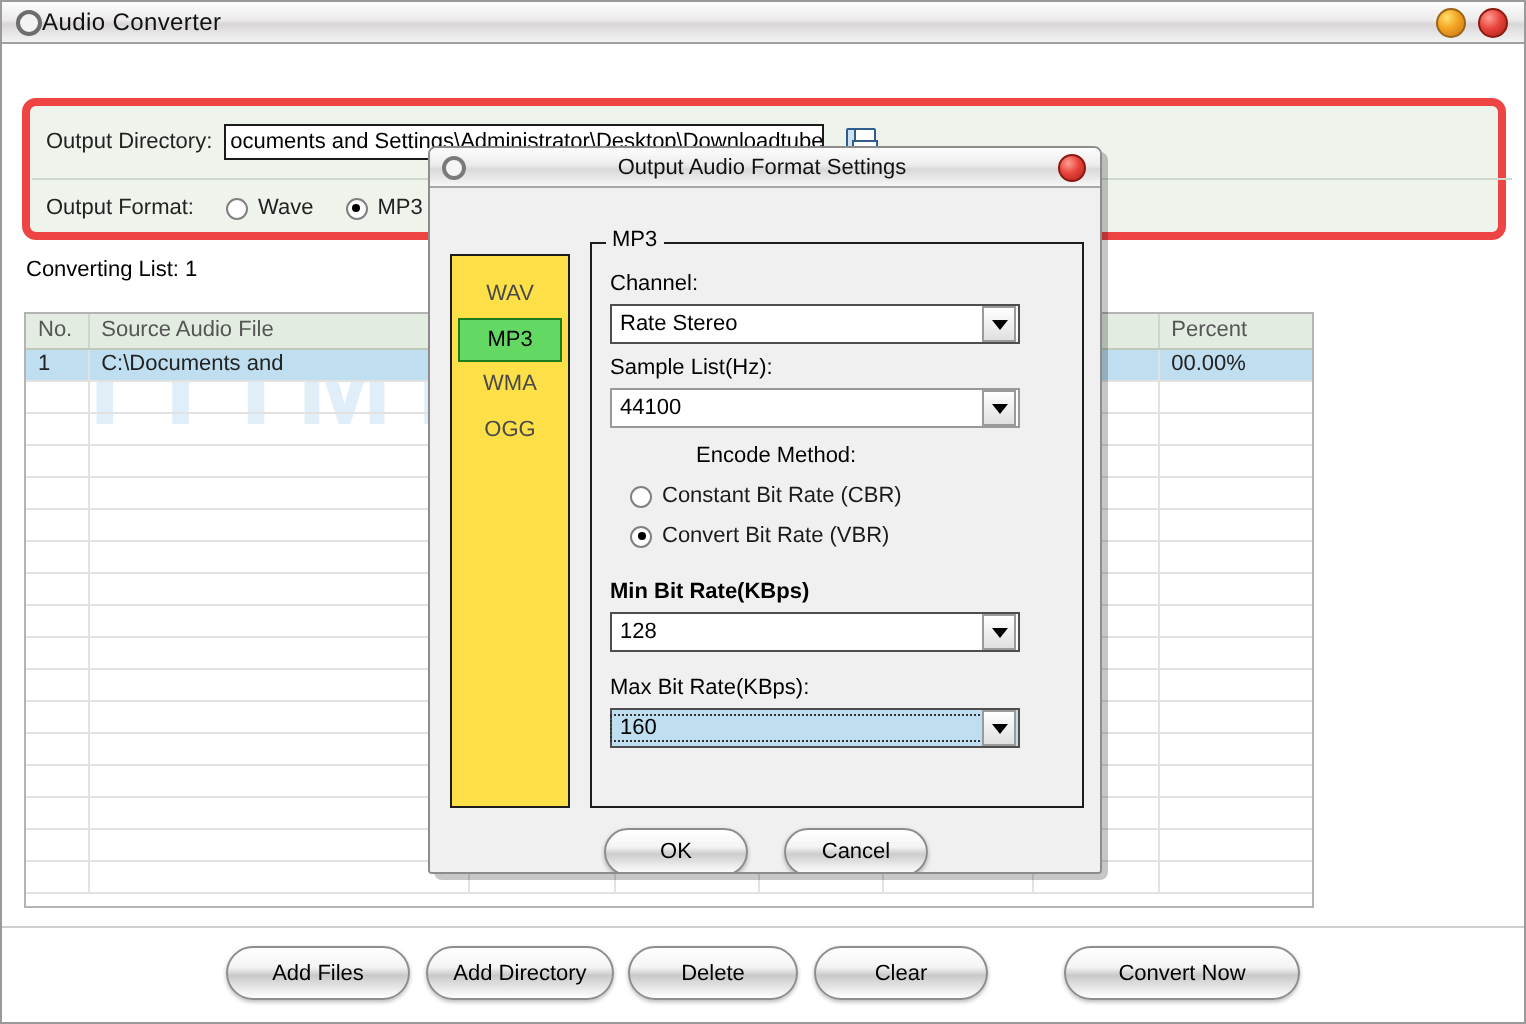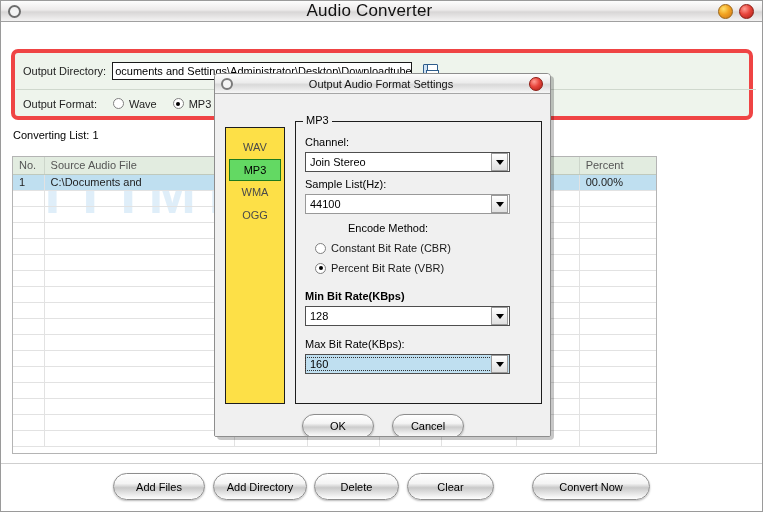--- a/index.html
+++ b/index.html
@@ -23,22 +23,22 @@
 
   
   .titlebar {
     position: absolute; left: 0; top: 0;
     width: 761px; height: 21px;
     background: linear-gradient(to bottom, #fdfdfd 0%, #eceaea 45%, #d8d6d6 55%, #f4f3f3 100%);
     border-bottom: 1px solid #a0a0a0;
     display: flex; align-items: center;
   }
   .titlebar .title {
-    flex: 1; text-align: center;
-    font-size: 17px; color: #111;
+    flex: 1; text-align: left;
+    font-size: 12px; color: #111;
     letter-spacing: .2px;
   }
   .tb-logo {
     width: 13px; height: 13px;
     margin-left: 7px;
     border-radius: 50%;
     border: 2px solid #6d6d6d;
     background: #f3f3f3;
   }
   .tb-buttons { display: flex; gap: 6px; margin-right: 8px; }
@@ -106,21 +106,21 @@
   .save-icon:after {
     content: ""; position: absolute;
     left: 2px; bottom: 0; width: 11px; height: 6px;
     background: #ffffff; border: 1px solid #2f5d8c; border-bottom: none;
   }
   .sp-divider {
     position: absolute; left: 1px; top: 36px;
     width: 740px; height: 1px; background: #cfd8cd;
   }
   .sp-row2 { position: absolute; left: 8px; top: 45px; display: flex; align-items: center; }
-  .radio-wrap { display: flex; align-items: flex-start; margin-left: 16px; }
+  .radio-wrap { display: flex; align-items: center; margin-left: 16px; }
   .radio {
     width: 11px; height: 11px; border-radius: 50%;
     border: 1px solid #808080;
     background: #ffffff;
     position: relative;
     margin-right: 5px;
   }
   .radio.sel:after {
     content: ""; position: absolute;
     left: 2.5px; top: 2.5px; width: 4px; height: 4px;
@@ -566,21 +566,21 @@
         <div class="fmt-item sel">MP3</div>
         <div class="fmt-item">WMA</div>
         <div class="fmt-item">OGG</div>
       </div>
 
       <div class="group"></div>
       <div class="group-legend">MP3</div>
 
       <div class="fld-label" style="left:90px; top:42px;">Channel:</div>
       <div class="combo" style="left:90px; top:58px; width:205px;">
-        <span class="cv">Join Stereo</span>
+        <span class="cv">Rate Stereo</span>
         <span class="carrow">
             <i></i>
           </span>
       </div>
 
       <div class="fld-label" style="left:90px; top:84px;">Sample List(Hz):</div>
       <div class="combo flat" style="left:90px; top:100px; width:205px;">
         <span class="cv">44100</span>
         <span class="carrow">
             <i></i>
@@ -588,21 +588,21 @@
       </div>
 
       <div class="fld-label" style="left:90px; top:128px;padding-left:43px;">Encode Method:</div>
 
       <div class="rad-row" style="left:100px; top:148px;">
         <span class="radio"></span>
         <span class="radio-label">Constant Bit Rate (CBR)</span>
       </div>
       <div class="rad-row" style="left:100px; top:168px;">
         <span class="radio sel"></span>
-        <span class="radio-label">Percent Bit Rate (VBR)</span>
+        <span class="radio-label">Convert Bit Rate (VBR)</span>
       </div>
 
       <div class="fld-label" style="left:90px; top:196px;font-weight:bold;">Min Bit Rate(KBps)</div>
       <div class="combo" style="left:90px; top:212px; width:205px;">
         <span class="cv">128</span>
         <span class="carrow">
             <i></i>
           </span>
       </div>
 

